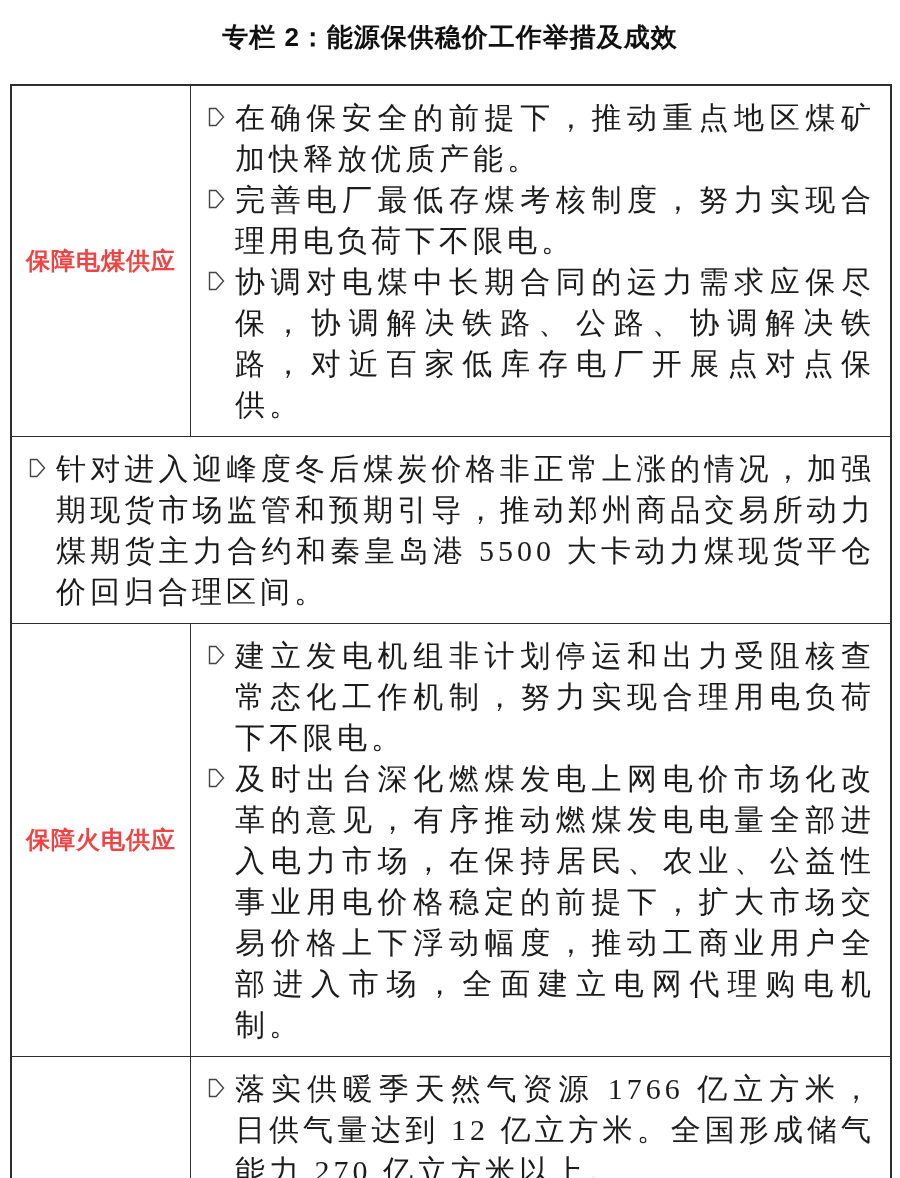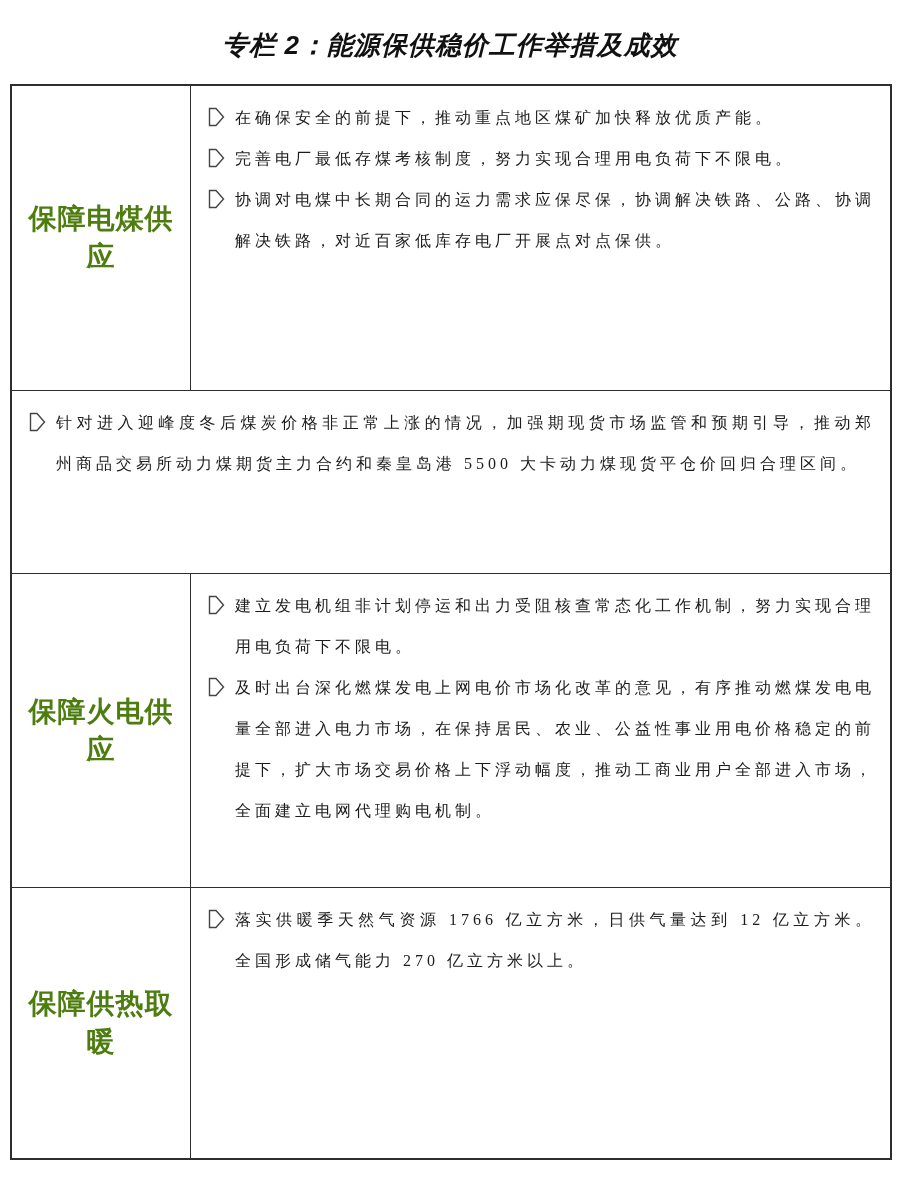--- a/index.html
+++ b/index.html
@@ -8,70 +8,69 @@
     height: 1178px;
     position: relative;
     background: #ffffff;
     color: #1c1c1c;
     font-family: "Liberation Serif", "DejaVu Serif", serif;
     overflow: hidden;
     box-sizing: border-box;
   }
   .doc-title {
     margin: 0;
-    padding-top: 28px;
+    padding-top: 20px;
     text-align: center;
     font-family: "Liberation Sans", "DejaVu Sans", sans-serif;
     font-weight: 700;
     font-size: 26px;
     letter-spacing: 1px;
     color: #111111;
-    font-style: italic;
   }
   .tbl {
     position: absolute;
     left: 10px;
     top: 84px;
     width: 878px;
     border: 2px solid #2e2e2e;
     background: #ffffff;
   }
   .trow { display: flex; border-top: 1px solid #2e2e2e; }
   .trow:first-child { border-top: none; }
   .label-cell {
     flex: 0 0 179px;
     border-right: 1px solid #2e2e2e;
     display: flex;
     align-items: center;
     justify-content: center;
     font-family: "Liberation Sans", "DejaVu Sans", sans-serif;
     font-weight: 700;
-    font-size: 28px;
+    font-size: 24px;
     letter-spacing: 1px;
-    color: #4d7c0f;
+    color: #ef4444;
     box-sizing: border-box;
     padding: 4px;
     text-align: center;
   }
   .content-cell {
     flex: 1;
     padding: 11px 15px 11px 0;
     box-sizing: border-box;
   }
   .bullet-item { display: flex; }
   .marker {
     flex: 0 0 44px;
     box-sizing: border-box;
     padding-left: 17px;
   }
   .marker svg { display: block; margin-top: 10px; }
   .bullet-text {
     margin: 0;
     flex: 1;
-    font-size: 16px;
+    font-size: 30px;
     line-height: 41px;
     letter-spacing: 4px;
     text-align: justify;
     text-justify: inter-character;
     color: #1c1c1c;
   }
   .r1 { min-height: 304px; }
   .r2 { min-height: 182px; }
   .r3 { min-height: 313px; }
   .r4 { min-height: 270px; }

